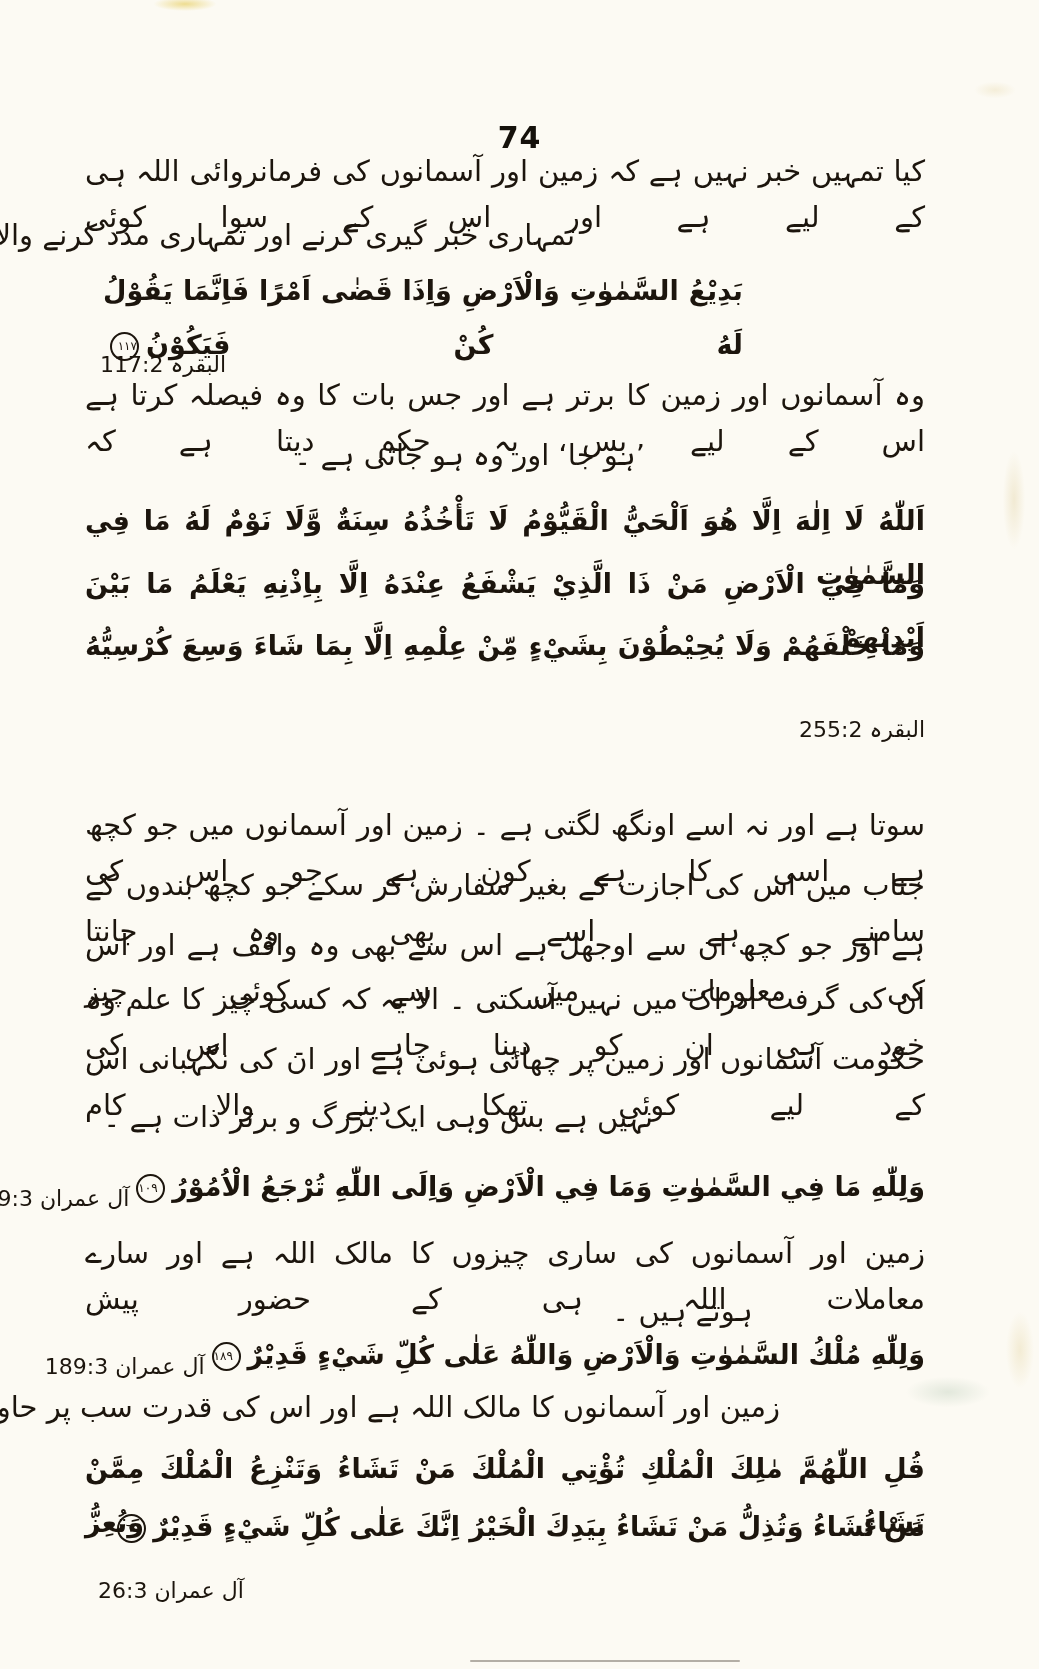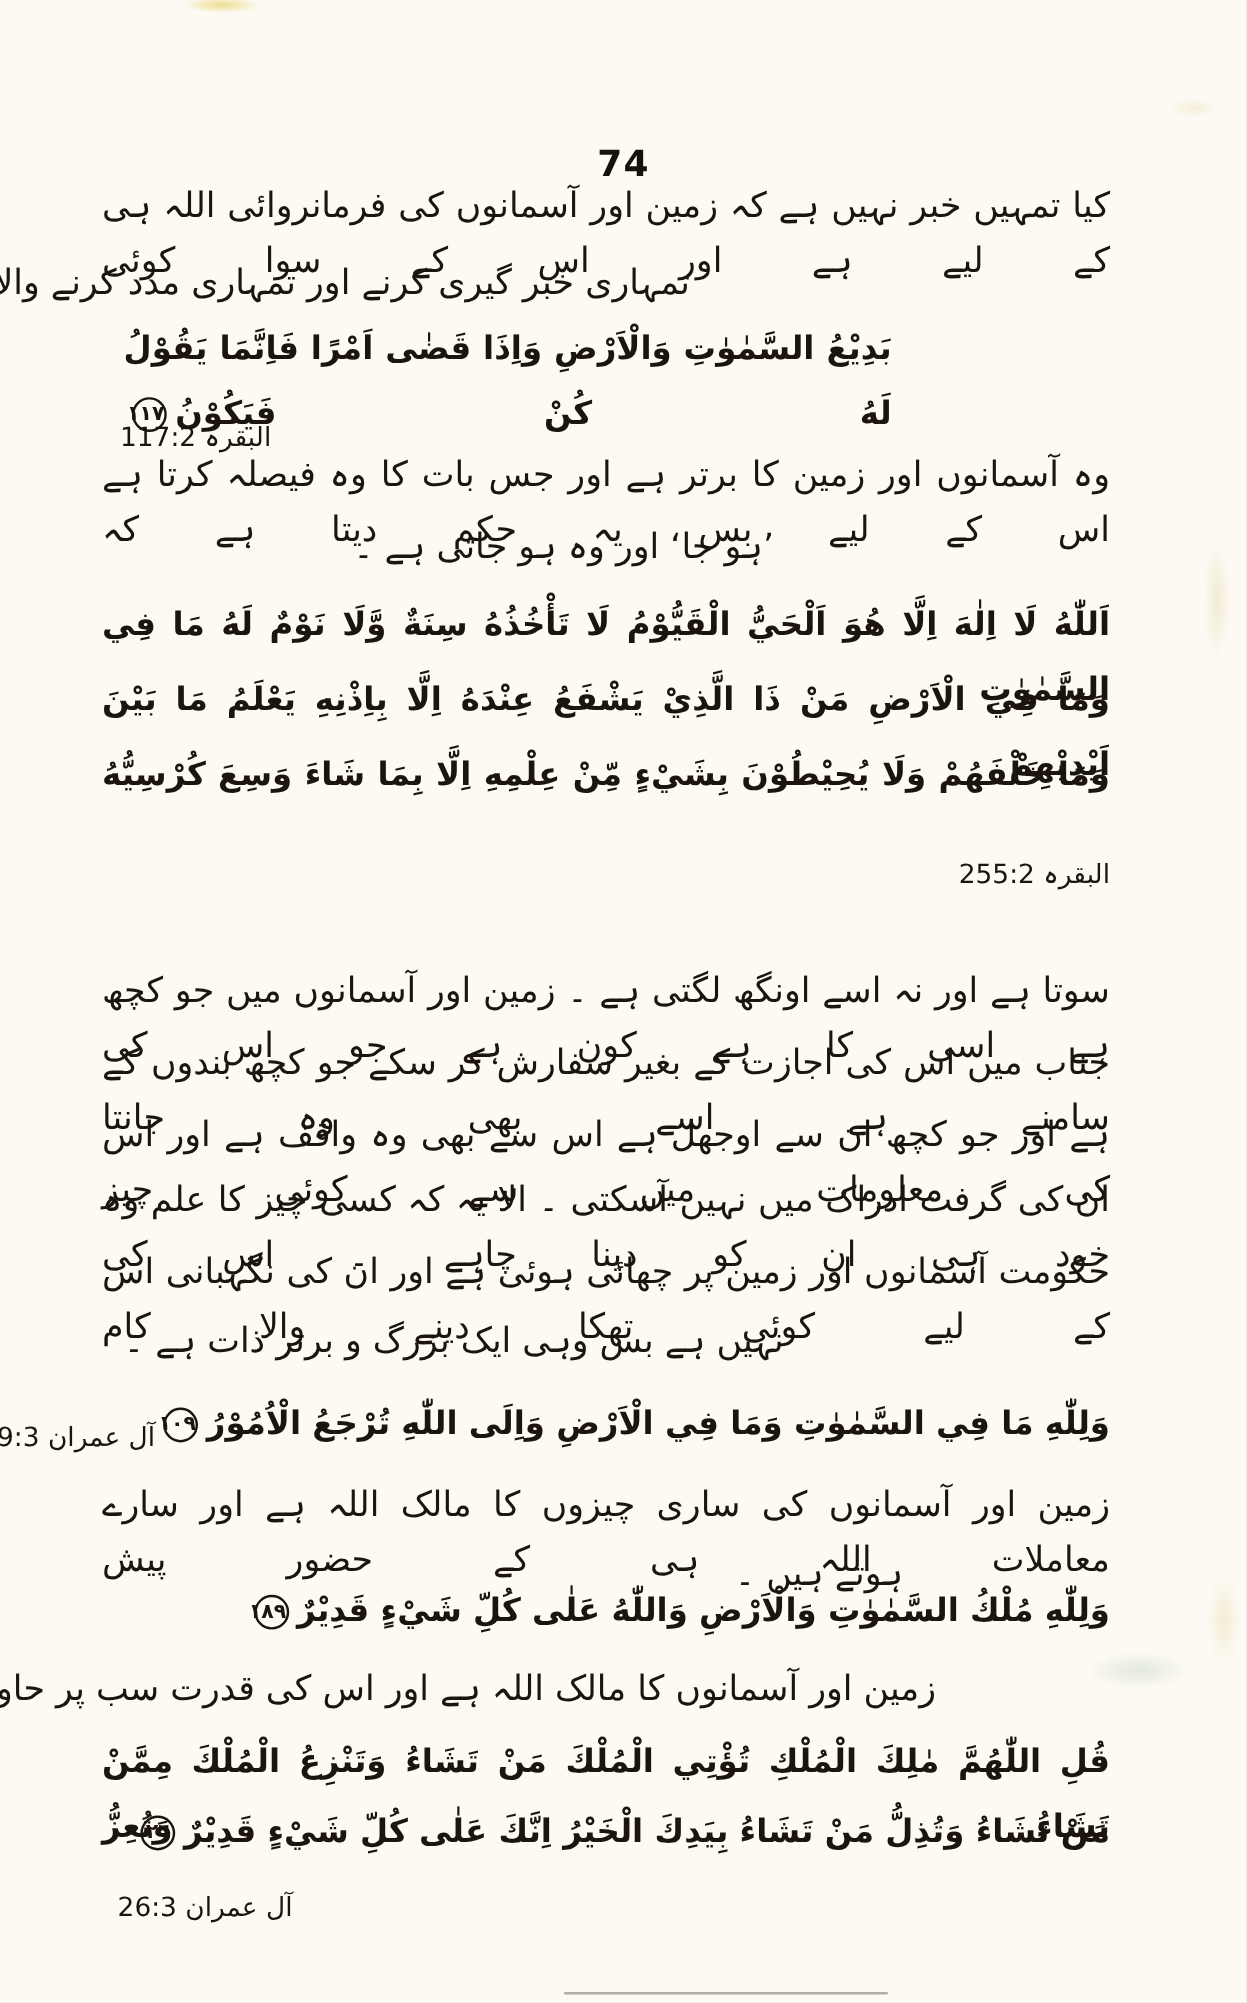--- a/index.html
+++ b/index.html
@@ -28,22 +28,22 @@
   .urdu{font-size:29px;line-height:46px;white-space:nowrap;}
   .urdu.full{left:85px;right:114px;white-space:normal;text-align:justify;text-align-last:justify;}
   .urdu.part{text-align:center;}
   .arabic{font-size:27px;font-weight:bold;line-height:54px;white-space:nowrap;}
   .arabic.full{left:85px;right:114px;white-space:normal;text-align:justify;text-align-last:justify;}
   .arabic.start{left:85px;right:114px;text-align:right;}
   .flexline{left:85px;right:114px;display:flex;justify-content:space-between;align-items:center;white-space:nowrap;}
   .ayah{
     display:inline-block;width:25px;height:25px;
     border:2px solid #1c150d;border-radius:50%;
-    font-size:17px;font-weight:bold;line-height:25px;
-    text-align:center;vertical-align:middle;margin:0 7px;
+    font-size:12px;font-weight:normal;line-height:25px;
+    text-align:left;vertical-align:middle;margin:0 7px;
   }
   .ref{font-size:22px;font-weight:normal;white-space:nowrap;margin-top:24px;}
   .edge-shadow{
     position:absolute;top:1660px;left:470px;width:270px;height:2px;
     background:rgba(118,112,100,.55);border-radius:2px;
   }
 </style>
 </head>
 <body>
 
@@ -79,20 +79,21 @@
   <div class="ln arabic flexline" style="top:1148px">
     <span><span>وَلِلّٰهِ مَا فِي السَّمٰوٰتِ وَمَا فِي الْاَرْضِ وَاِلَى اللّٰهِ تُرْجَعُ الْاُمُوْرُ</span><span class="ayah">١٠٩</span></span>
     <span class="ref">آل عمران 109:3</span>
   </div>
 
   <div class="ln urdu full" style="top:1230px">زمین اور آسمانوں کی ساری چیزوں کا مالک اللہ ہے اور سارے معاملات اللہ ہی کے حضور پیش</div>
   <div class="ln urdu part" style="top:1288px;left:605px;width:155px">ہوتے ہیں ۔</div>
 
   <div class="ln arabic flexline" style="top:1316px">
     <span><span>وَلِلّٰهِ مُلْكُ السَّمٰوٰتِ وَالْاَرْضِ وَاللّٰهُ عَلٰى كُلِّ شَيْءٍ قَدِيْرٌ</span><span class="ayah">١٨٩</span></span>
+    <span class="ref">آل عمران 189:3</span>
   </div>
 
   <div class="ln urdu part" style="top:1384px;left:232px;width:548px">زمین اور آسمانوں کا مالک اللہ ہے اور اس کی قدرت سب پر حاوی ہے ۔</div>
 
   <div class="ln arabic full" style="top:1442px">قُلِ اللّٰهُمَّ مٰلِكَ الْمُلْكِ تُؤْتِي الْمُلْكَ مَنْ تَشَاءُ وَتَنْزِعُ الْمُلْكَ مِمَّنْ تَشَاءُ وَتُعِزُّ</div>
   <div class="ln arabic start" style="top:1500px">
     <span>مَنْ تَشَاءُ وَتُذِلُّ مَنْ تَشَاءُ بِيَدِكَ الْخَيْرُ اِنَّكَ عَلٰى كُلِّ شَيْءٍ قَدِيْرٌ</span><span class="ayah">٢٦</span>
   </div>
   <div class="ln ref" style="top:1554px;left:98px">آل عمران 26:3</div>
 

